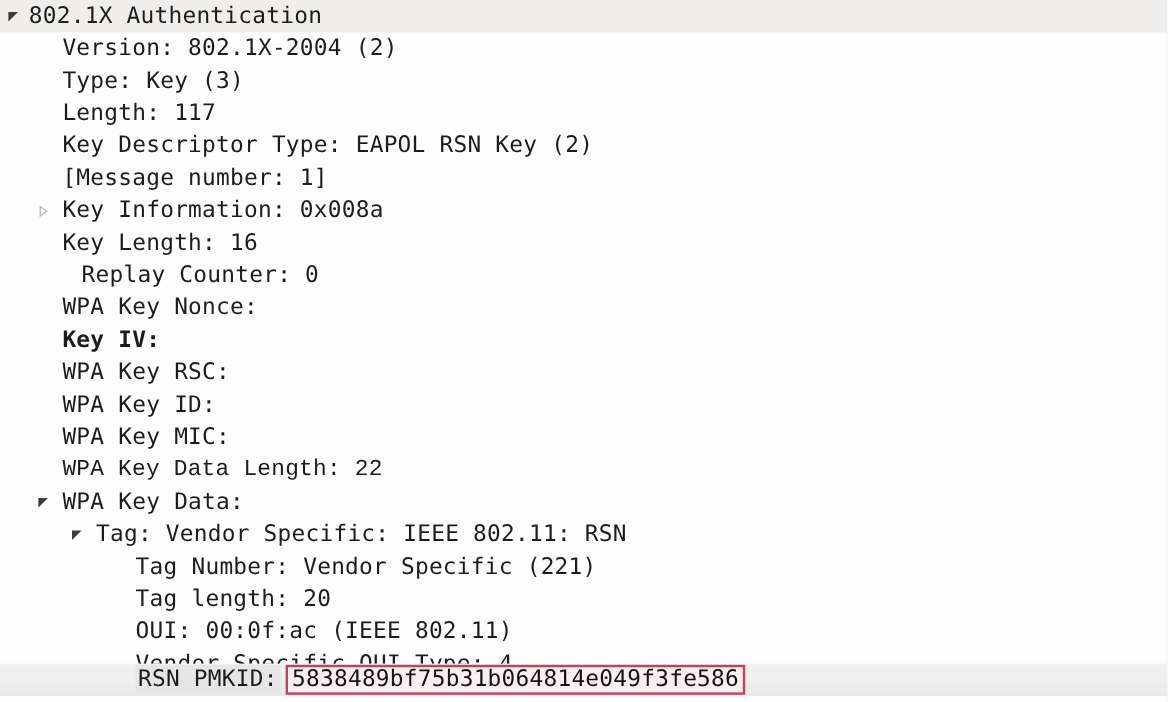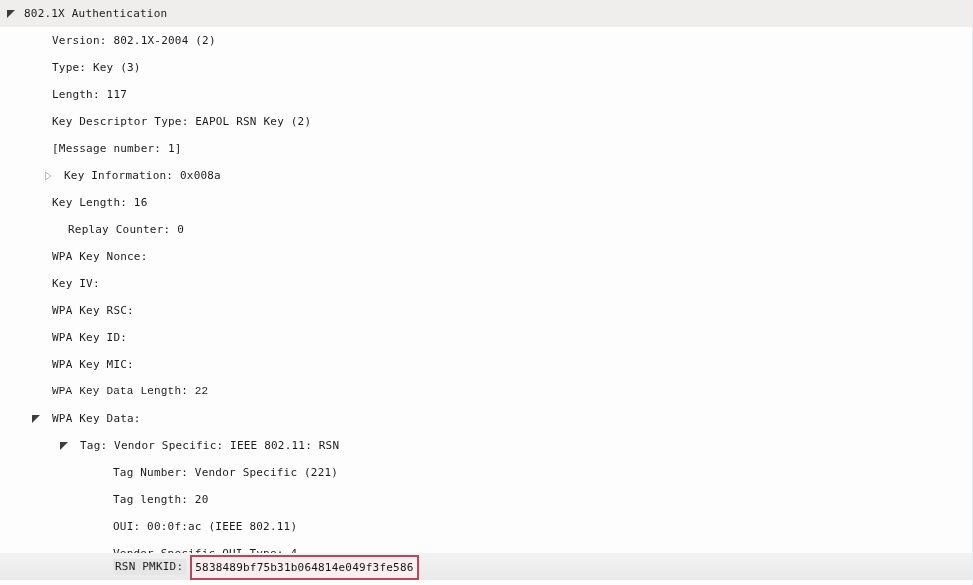--- a/index.html
+++ b/index.html
@@ -31,21 +31,21 @@
     top: 0;
     left: 0;
     width: 973px;
   }
   .row {
     position: relative;
     height: 27px;
     line-height: 27px;
     white-space: nowrap;
     color: #1c1c1c;
-    font-size: 11px;
+    font-size: 19px;
     letter-spacing: 0.2px;
   }
   
   .row.band {
     background: #efeeed;
   }
   .row.band-bottom {
     background: linear-gradient(to bottom, #f2f2f2 0%, #eeeeee 55%, #e9e9e9 100%);
   }
   .twisty {
@@ -112,38 +112,38 @@
       </div>
       <div class="row lvl1" style="top: 81px; position: absolute; left: 0px; width: 973px;">
         <span class="label">Length: 117</span>
       </div>
       <div class="row lvl1" style="top: 108px; position: absolute; left: 0px; width: 973px;">
         <span class="label">Key Descriptor Type: EAPOL RSN Key (2)</span>
       </div>
       <div class="row lvl1" style="top: 135px; position: absolute; left: 0px; width: 798px;">
         <span class="label">[Message number: 1]</span>
       </div>
-      <div class="row lvl1" style="top: 162px; position: absolute; left: 12px; width: 870px;">
+      <div class="row lvl1" style="top: 162px; position: absolute; left: 0px; width: 870px;">
         <span class="twisty">
           <svg width="10" height="10" viewBox="0 0 10 10">
             <path d="M2.5 1 L8 5 L2.5 9 Z" fill="none" stroke="#b9b9b9" stroke-width="1"></path>
           </svg>
         </span>
         <span class="label">Key Information: 0x008a</span>
       </div>
       <div class="row lvl1" style="top: 189px; position: absolute; left: 0px; width: 795px;">
         <span class="label">Key Length: 16</span>
       </div>
       <div class="row lvl1" style="top: 216px; position: absolute; left: 16px; width: 973px;">
         <span class="label">Replay Counter: 0</span>
       </div>
       <div class="row lvl1" style="top: 243px; position: absolute; left: 0px; width: 925px;">
         <span class="label">WPA Key Nonce:</span>
       </div>
-      <div class="row lvl1" style="top: 270px; position: absolute; left: 0px; width: 973px;">
+      <div class="row lvl1" style="top: 270px; position: absolute; left: 0px; width: 973px; font-weight: bold;">
         <span class="label">Key IV:</span>
       </div>
       <div class="row lvl1" style="top: 297px; position: absolute; left: 0px; width: 973px;">
         <span class="label">WPA Key RSC:</span>
       </div>
       <div class="row lvl1" style="top: 324px; position: absolute; left: 0px; width: 973px;">
         <span class="label">WPA Key ID:</span>
       </div>
       <div class="row lvl1" style="top: 351px; position: absolute; left: 0px; width: 973px;">
         <span class="label">WPA Key MIC:</span>

